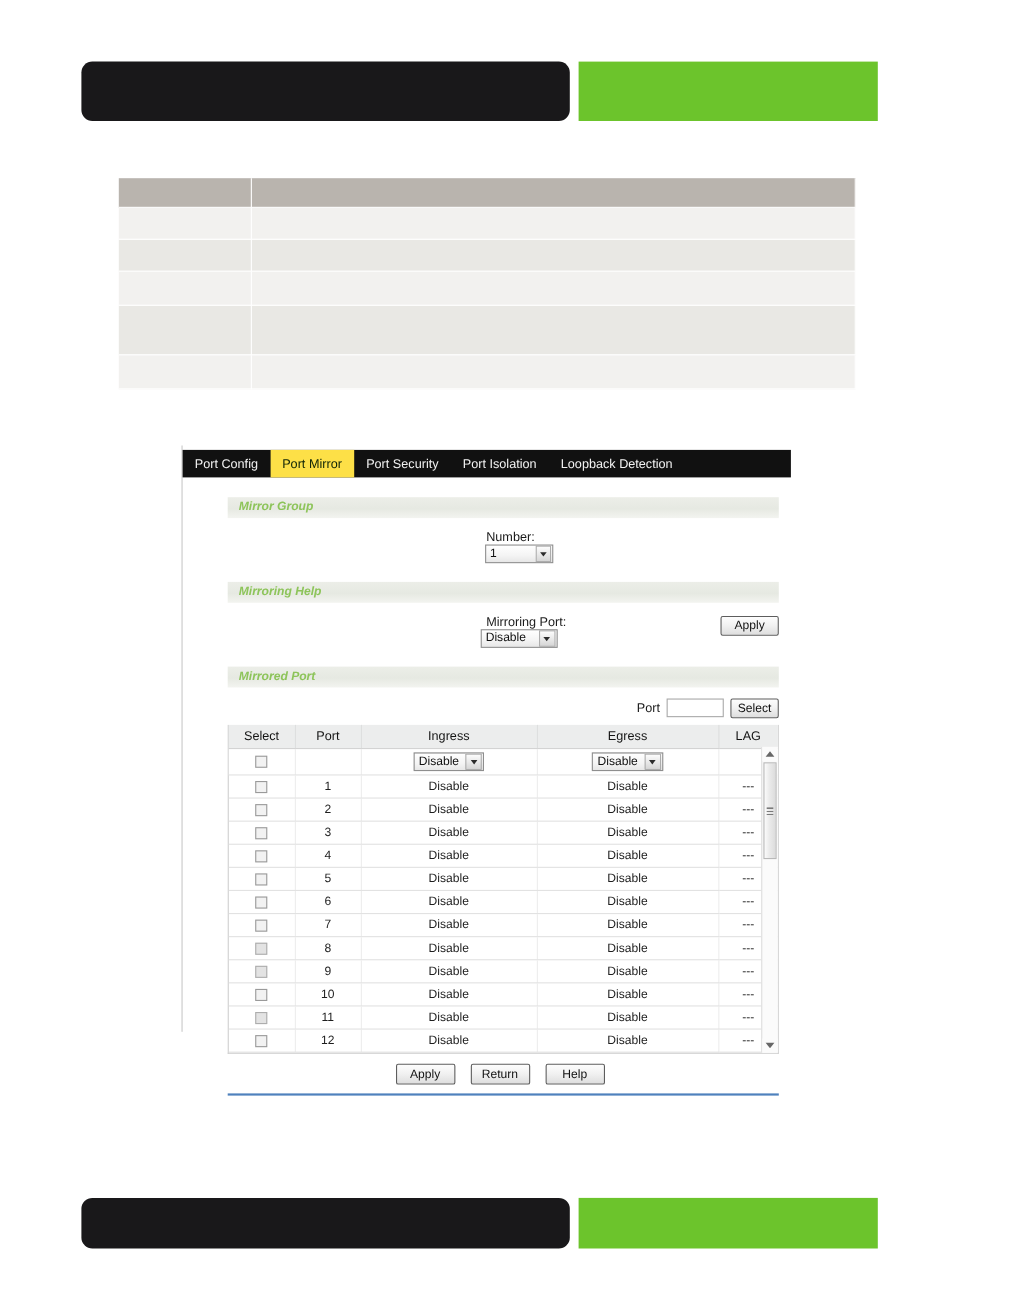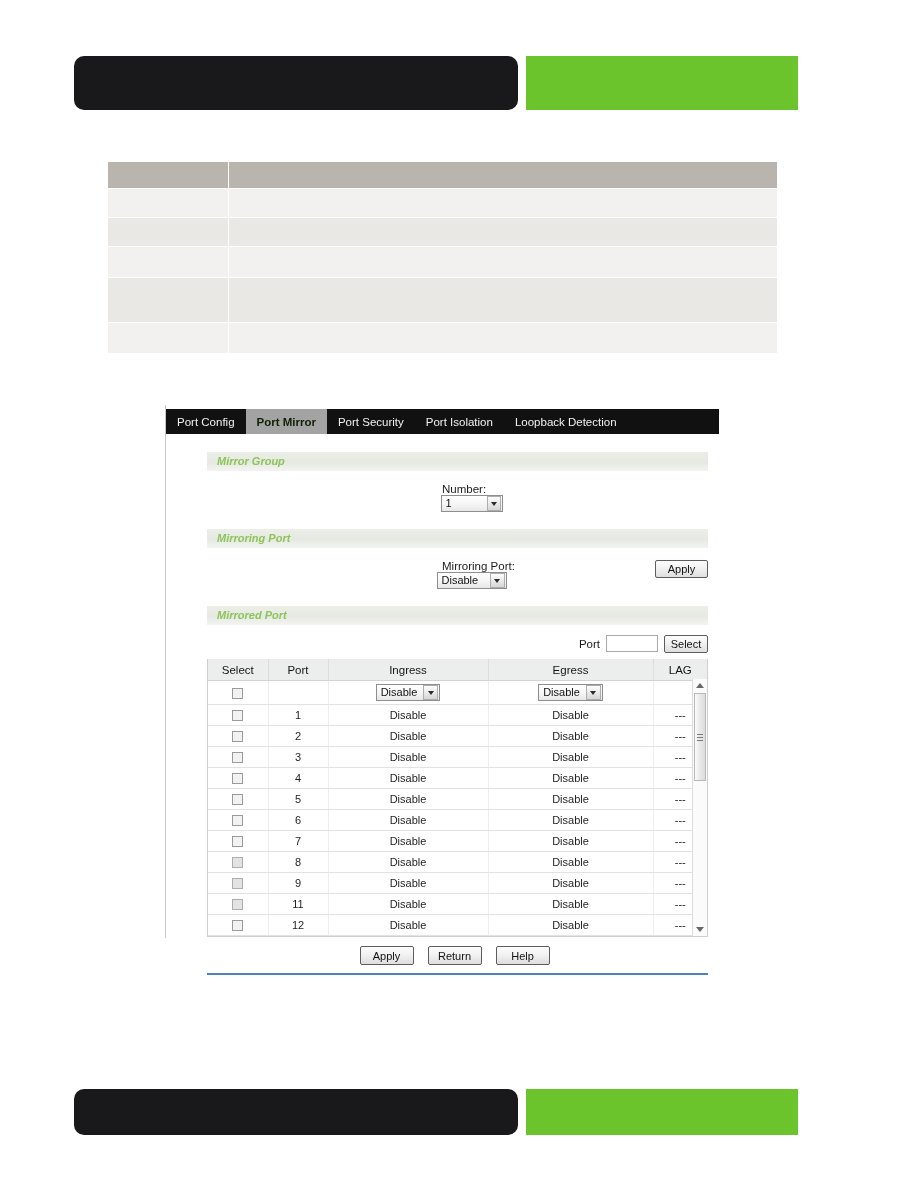--- a/index.html
+++ b/index.html
@@ -90,23 +90,23 @@
     display: flex;
     align-items: center;
     justify-content: center;
     padding: 0 11px;
     color: #f2f2f2;
     font-size: 11.5px;
     white-space: nowrap;
     cursor: pointer;
   }
   .tab.active {
-    background: #a3a3a3;
+    background: #fde047;
     color: #0d2206;
-    font-weight: bold;
+    font-weight: normal;
   }
 
   
   #panel-body {
     position: absolute;
     left: 17px;
     top: 25px;
     width: 553px;
     height: 508px;
   }
@@ -386,21 +386,21 @@
     <div class="section-head">Mirror Group</div>
     <div class="field-row">
       <span class="field-label">Number:</span>
       <span class="sel" id="number-select">
         <span class="sel-val">1</span>
         <span class="sel-arrow"></span>
       </span>
     </div>
 
     <div style="height:24px"></div>
-    <div class="section-head">Mirroring Port</div>
+    <div class="section-head">Mirroring Help</div>
     <div class="field-row">
       <span class="field-label">Mirroring Port:</span>
       <span class="sel" id="mirroring-select">
         <span class="sel-val">Disable</span>
         <span class="sel-arrow"></span>
       </span>
       <span class="btn" id="apply-top">Apply</span>
     </div>
 
     <div style="height:24px"></div>
@@ -508,20 +508,27 @@
             <td>---</td>
           </tr>
           <tr>
             <td><span class="cb dim"></span></td>
             <td>9</td>
             <td>Disable</td>
             <td>Disable</td>
             <td>---</td>
           </tr>
           <tr>
+            <td><span class="cb"></span></td>
+            <td>10</td>
+            <td>Disable</td>
+            <td>Disable</td>
+            <td>---</td>
+          </tr>
+          <tr>
             <td><span class="cb dim"></span></td>
             <td>11</td>
             <td>Disable</td>
             <td>Disable</td>
             <td>---</td>
           </tr>
           <tr>
             <td><span class="cb"></span></td>
             <td>12</td>
             <td>Disable</td>

